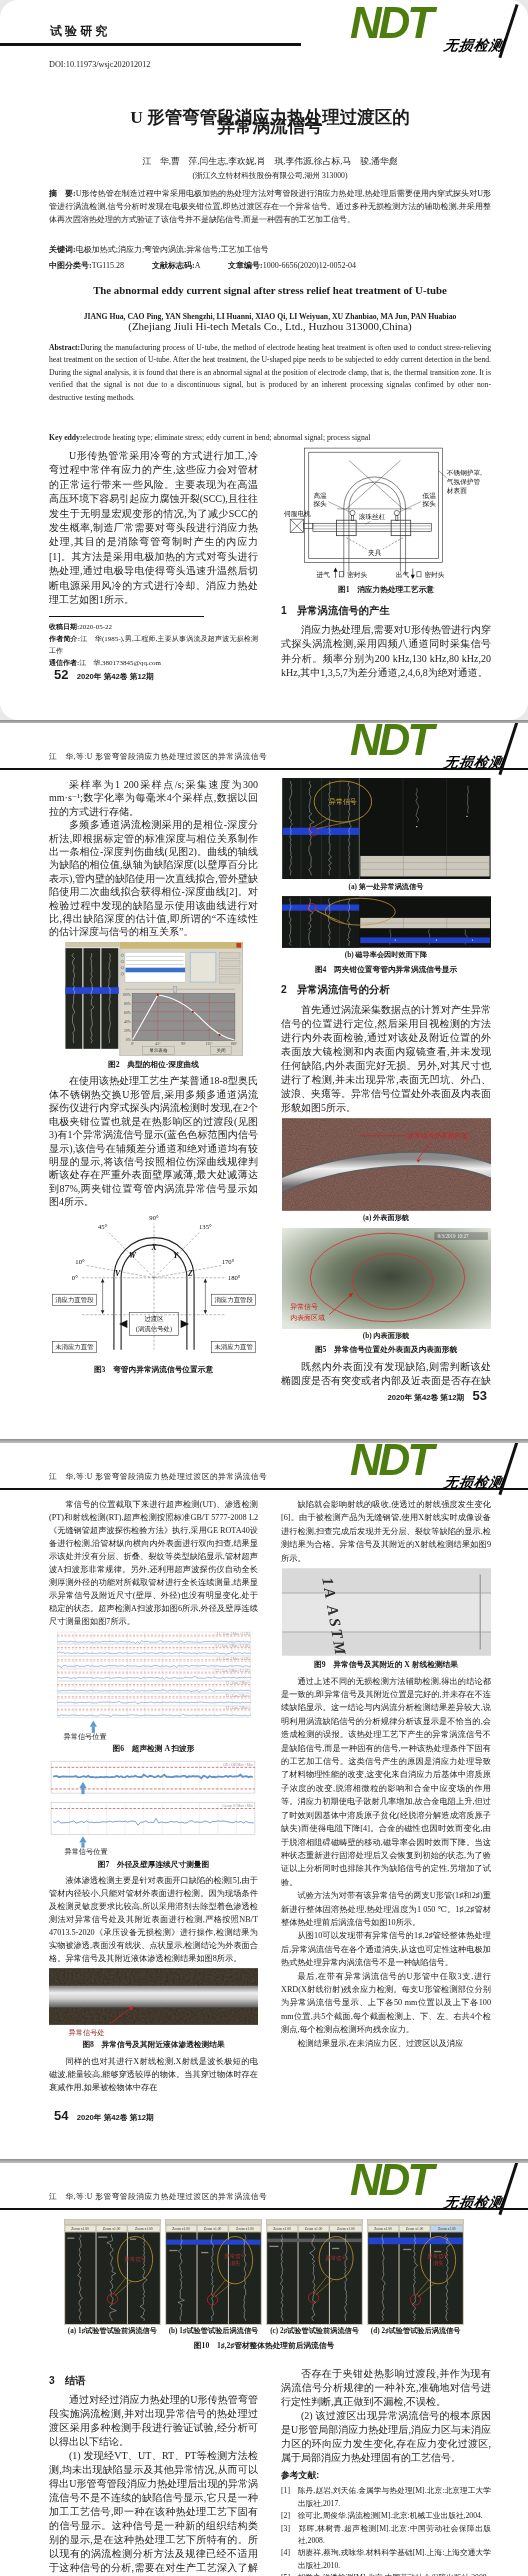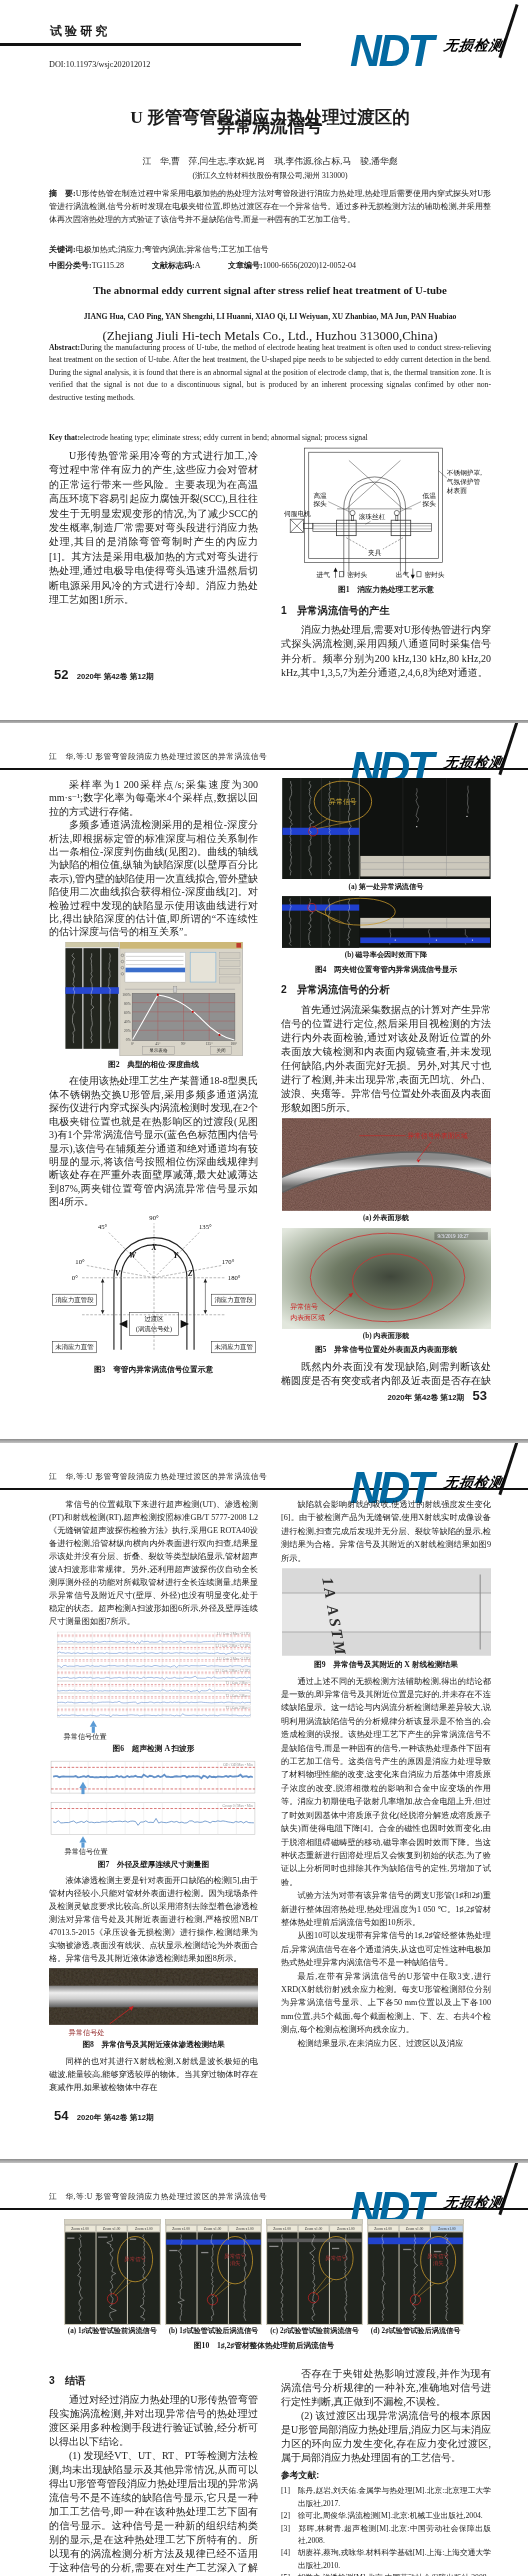--- a/index.html
+++ b/index.html
@@ -3,21 +3,21 @@
 <meta charset="utf-8">
 <style>
   html,body{margin:0;padding:0;}
   body{width:528px;height:2883px;position:relative;background:#e9e9e9;
        font-family:"Liberation Serif","DejaVu Serif",serif;color:#1c1c1c;}
   .page{position:absolute;left:0;width:528px;background:#ffffff;overflow:hidden;}
   .sep{position:absolute;left:0;width:528px;height:3.6px;background:linear-gradient(#8d8d8d,#c2c2c2);}
   
   .ndt{position:absolute;right:3.1px;width:175px;height:47px;}
   .ndt-txt{position:absolute;left:0;top:-7.2px;font-family:"Liberation Sans","DejaVu Sans",sans-serif;
-           font-style:italic;font-weight:900;font-size:44px;color:#0369a1;letter-spacing:-3.1px;line-height:1;margin-top:28px;}
+           font-style:italic;font-weight:900;font-size:44px;color:#4d7c0f;letter-spacing:-3.1px;line-height:1;}
   .ndt-slash{position:absolute;right:15.5px;top:-5.2px;width:2.6px;height:56px;background:#111;transform:rotate(18deg);}
   .ndt-cn{position:absolute;right:20.6px;bottom:0px;font-weight:900;font-style:italic;font-size:14px;
           letter-spacing:1px;color:#000;transform:skewX(-10deg);}
   
   .runhead{position:absolute;left:49px;top:29px;font-size:7.7px;letter-spacing:0.5px;}
   .hrule{position:absolute;left:0;top:45px;width:528px;height:2.1px;background:#111;}
   .tagline{position:absolute;left:50px;top:23px;font-size:12px;font-weight:bold;letter-spacing:3.1px;}
   .tagrule{position:absolute;left:0;top:43px;width:301px;height:2.6px;background:#111;}
   .footL{position:absolute;left:54px;font-weight:bold;}
   .footR{position:absolute;right:41px;font-weight:bold;text-align:right;}
@@ -33,21 +33,21 @@
   .refs p{margin:0;text-align:justify;font-size:7.7px;line-height:12.4px;padding-left:2.2em;text-indent:-2.2em;}
   .refhead{font-family:"Liberation Sans","DejaVu Sans",sans-serif;font-weight:bold;font-size:8.8px;margin:5.2px 0 3.1px;}
   .fig8lab{font-size:7.2px;color:#8b1a1a;margin:1px 0 0 19.6px;text-align:left;}
   svg text{font-family:"Liberation Serif","DejaVu Serif",serif;}
   .fm{position:absolute;left:49px;width:442px;}
   .ctr{text-align:center;}
 </style>
 </head>
 <body>
 
-<div class="page" style="top:0;height:720px;">
+<div class="page" style="top:0;height:720px;border-radius:18px;">
   <div class="tagline">试验研究</div>
   <div class="tagrule"></div>
   <div class="ndt" style="top:8.2px;">
     <span class="ndt-txt">NDT</span>
     <span class="ndt-slash"></span>
     <span class="ndt-cn">无损检测</span>
   </div>
   <div class="fm" style="top:60px;font-size:8.2px;">DOI:10.11973/wsjc202012012</div>
   <div class="fm ctr" style="top:105px;font-size:17.5px;font-weight:bold;">U 形管弯管段消应力热处理过渡区的</div>
   <div class="fm ctr" style="top:114px;font-size:17.5px;font-weight:bold;">异常涡流信号</div>
@@ -61,32 +61,40 @@
   </div>
   <div class="fm" style="top:260px;font-size:8px;">
     <b>中图分类号:</b><span>TG115.28</span>
     <span style="display:inline-block;width:24px;"></span>
     <b>文献标志码:</b><span>A</span>
     <span style="display:inline-block;width:24px;"></span>
     <b>文章编号:</b><span>1000-6656(2020)12-0052-04</span>
   </div>
   <div class="fm ctr" style="top:284px;font-size:10.8px;font-weight:bold;">The abnormal eddy current signal after stress relief heat treatment of U-tube</div>
   <div class="fm ctr" style="top:312px;font-size:7.7px;font-weight:bold;">JIANG Hua, CAO Ping, YAN Shengzhi, LI Huanni, XIAO Qi, LI Weiyuan, XU Zhanbiao, MA Jun, PAN Huabiao</div>
-  <div class="fm ctr" style="top:328px;font-size:13px;">(Zhejiang Jiuli Hi-tech Metals Co., Ltd., Huzhou 313000,China)</div>
+  <div class="fm ctr" style="top:320px;font-size:11px;">(Zhejiang Jiuli Hi-tech Metals Co., Ltd., Huzhou 313000,China)</div>
   <div class="fm" style="top:342px;font-size:7.7px;line-height:12.4px;text-align:justify;">
     <b>Abstract:</b><span>During the manufacturing process of U-tube, the method of electrode heating heat treatment is often used to conduct stress-relieving heat treatment on the section of U-tube. After the heat treatment, the U-shaped pipe needs to be subjected to eddy current detection in the bend. During the signal analysis, it is found that there is an abnormal signal at the position of electrode clamp, that is, the thermal transition zone. It is verified that the signal is not due to a discontinuous signal, but is produced by an inherent processing signalas confimed by other non-destructive testing methods.</span>
   </div>
   <div class="fm" style="top:433px;font-size:7.7px;">
-    <b>Key that:</b><span>electrode heating type; eliminate stress; eddy current in bend; abnormal signal; process signal</span>
+    <b>Key eddy:</b><span>electrode heating type; eliminate stress; eddy current in bend; abnormal signal; process signal</span>
   </div>
 
   <div class="colL" style="left:49px;top:449px;width:209px;height:165px;">
     <p class="b" style="line-height:14.4px;">U形传热管常采用冷弯的方式进行加工,冷弯过程中常伴有应力的产生,这些应力会对管材的正常运行带来一些风险。主要表现为在高温高压环境下容易引起应力腐蚀开裂(SCC),且往往发生于无明显宏观变形的情况,为了减少SCC的发生概率,制造厂常需要对弯头段进行消应力热处理,其目的是消除弯管弯制时产生的内应力[1]。其方法是采用电极加热的方式对弯头进行热处理,通过电极导电使得弯头迅速升温然后切断电源采用风冷的方式进行冷却。消应力热处理工艺如图1所示。</p>
   </div>
 
+  <div style="position:absolute;left:49px;top:616px;width:209px;">
+    <div style="width:155px;border-top:0.8px solid #111;margin-bottom:4.1px;"></div>
+    <div style="font-size:7px;line-height:12px;text-align:justify;">
+      <div><b>收稿日期:</b><span>2020-05-22</span></div>
+      <div><b>作者简介:</b><span>江　华(1985-),男,工程师,主要从事涡流及超声波无损检测工作</span></div>
+      <div><b>通信作者:</b><span>江　华,380173845@qq.com</span></div>
+    </div>
+  </div>
   <div class="footL" style="bottom:38px;">
     <span class="pgno">52</span>
     <span class="issue">2020年 第42卷 第12期</span>
   </div>
 
   <div class="colR" style="left:281px;top:446px;width:210px;height:250px;">
     <figure class="figwrap" style="margin:0;">
       <svg width="206" height="135" viewBox="0 0 400 262">
         <g stroke="#333" fill="none" stroke-width="1.2">
           <rect x="42" y="4" width="268" height="222"></rect>
@@ -591,21 +599,21 @@
           </g>
         <text x="396" y="93" text-anchor="end" font-size="7" fill="#999">Group 0 / Max - Min</text>
         <line x1="4" y1="96" x2="400" y2="96" stroke="#c44" stroke-dasharray="5,3" stroke-width="1.4"></line>
         <path stroke="#4a7fc0" fill="none" stroke-width="1.4" d="M 8 122 L 13 123.4 L 18 119.8 L 23 124.0 L 28 123.7 L 33 123.2 L 38 123.3 L 43 121.5 L 48 120.2 L 53 124.1 L 58 122.7 L 63 121.1 L 68 123.3 L 73 120.0 L 78 122.9 L 83 122.5 L 88 123.6 L 93 122.7 L 98 123.1 L 103 121.7 L 108 122.0 L 113 122.2 L 118 120.3 L 123 122.2 L 128 121.2 L 133 120.9 L 138 120.5 L 143 121.7 L 148 120.3 L 153 122.5 L 158 120.7 L 163 120.3 L 168 121.2 L 173 128.6 L 178 122.2 L 183 122.2 L 188 120.0 L 193 123.0 L 198 122.7 L 203 123.3 L 208 115.3 L 213 124.2 L 218 122.1 L 223 123.1 L 228 123.6 L 233 122.4 L 238 120.9 L 243 122.5 L 248 121.1 L 253 123.5 L 258 122.4 L 263 124.2 L 268 123.7 L 273 120.2 L 278 119.9 L 283 122.8 L 288 121.9 L 293 122.9 L 298 122.4 L 303 120.2 L 308 121.5 L 313 123.9 L 318 120.9 L 323 121.5 L 328 120.0 L 333 121.0 L 338 120.0 L 343 120.9 L 348 122.1 L 353 122.8 L 358 123.7 L 363 121.2 L 368 122.7 L 373 121.1 L 378 124.1 L 383 121.1 L 388 123.4 L 393 123.6 L 398 123.8"></path>
         <path d="M66 150 l-7 12 h14 z" fill="#5b9bd5"></path>
           <rect x="63" y="162" width="6" height="10" fill="#5b9bd5"></rect>
         <text x="30" y="184" font-size="14" fill="#222">异常信号位置</text>
       </svg>
       <div class="figcap">图7　外径及壁厚连续尺寸测量图</div>
     </figure>
-    <p class="b" style="line-height:13px;font-size:8.2px;">液体渗透检测主要是针对表面开口缺陷的检测[5],由于管材内径较小,只能对管材外表面进行检测。因为现场条件及检测灵敏度要求比较高,所以采用溶剂去除型着色渗透检测法对异常信号处及其附近表面进行检测,严格按照NB/T 47013.5-2015《承压设备无损检测》进行操作,检测结果为实物被渗透,表面没有线状、点状显示,检测结论为外表面合格。异常信号及其附近液体渗透检测结果如图8所示。</p>
+    <p class="b" style="line-height:13px;font-size:8.2px;">液体渗透检测主要是针对表面开口缺陷的检测[5],由于管材内径较小,只能对管材外表面进行检测。因为现场条件及检测灵敏度要求比较高,所以采用溶剂去除型着色渗透检测法对异常信号处及其附近表面进行检测,严格按照NB/T 47013.5-2020《承压设备无损检测》进行操作,检测结果为实物被渗透,表面没有线状、点状显示,检测结论为外表面合格。异常信号及其附近液体渗透检测结果如图8所示。</p>
     <figure class="figwrap">
       <svg width="209" height="57" viewBox="0 0 406 110">
         <defs>
           <filter id="mottle">
               <feTurbulence type="fractalNoise" baseFrequency="0.25" numOctaves="3" seed="4"></feTurbulence>
               <feColorMatrix type="matrix" values="0 0 0 0 0.35  0 0 0 0 0.3  0 0 0 0 0.24  0 0 0 1 0"></feColorMatrix>
               <feBlend in2="SourceGraphic" mode="multiply"></feBlend>
             </filter>
           <linearGradient id="tube8" x1="0" y1="0" x2="0" y2="1">
             <stop offset="0" stop-color="#7d7d7d"></stop>

